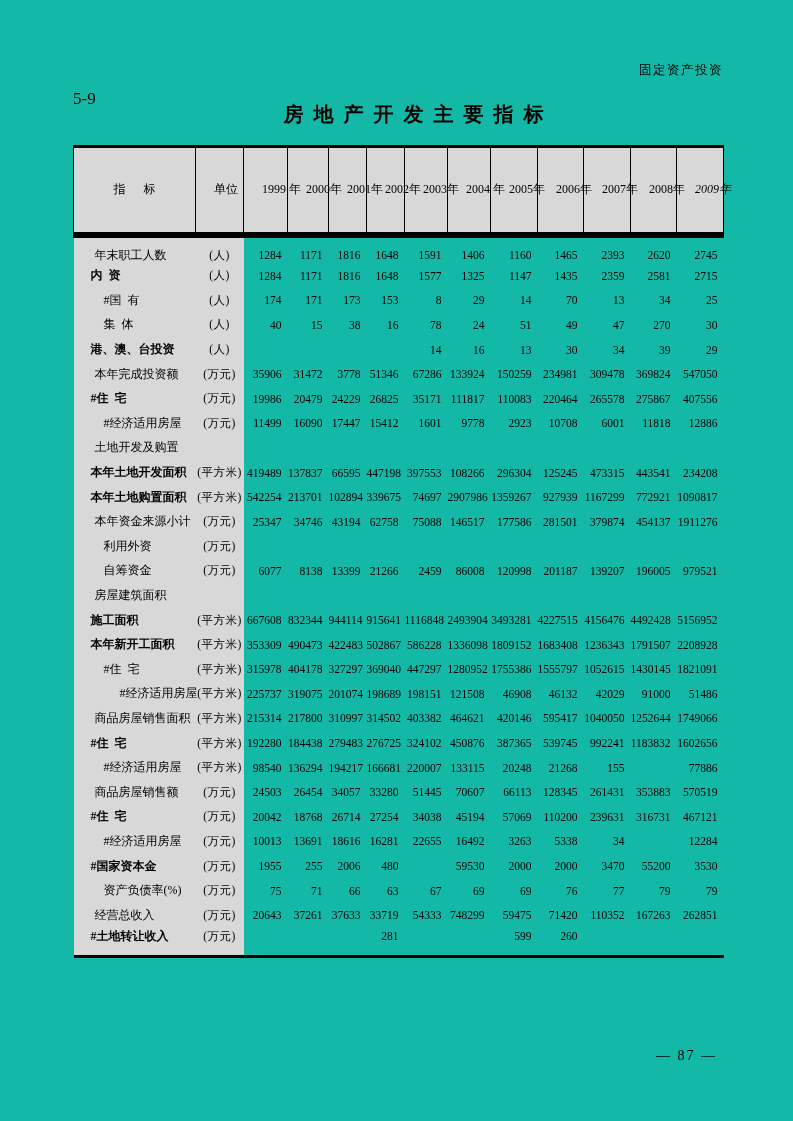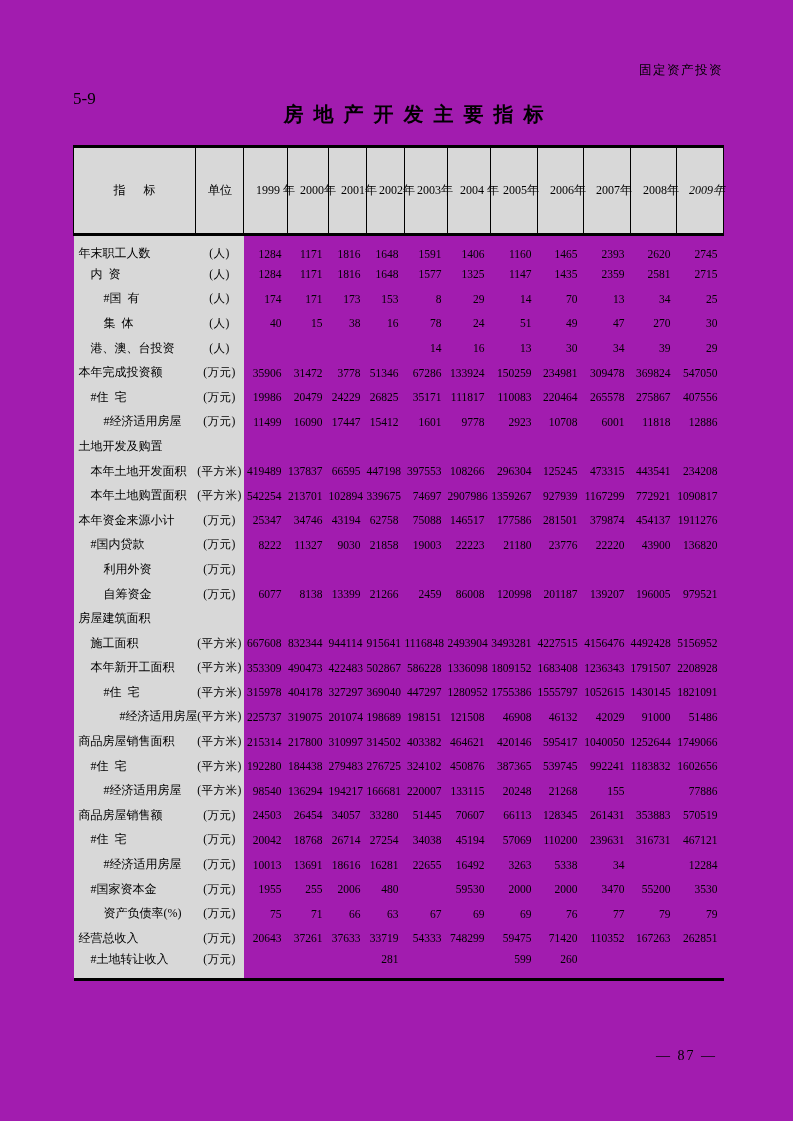--- a/index.html
+++ b/index.html
@@ -1,19 +1,19 @@
 <!DOCTYPE html>
 <html><head>
 <meta charset="utf-8">
 <style>
   html,body { margin:0; padding:0; background:#ffffff; }
   .page {
     position:relative;
     width:793px; height:1121px;
-    background:#a21caf;
+    background:#14b8a6;
     color:#000;
     font-family:"Liberation Serif","DejaVu Serif",serif;
     overflow:hidden;
   }
   .corner-label {
     position:absolute; top:62px; right:70px;
     font-size:12.5px; letter-spacing:1.5px;
   }
   .table-number {
     position:absolute; top:89px; left:73px;
@@ -30,35 +30,35 @@
     width:650px;
     border-collapse:collapse; table-layout:fixed;
     border-top:3px solid #000;
     border-bottom:3px solid #000;
   }
   thead tr { height:88px; }
   thead th {
     background:#d8d8d8;
     font-weight:normal; font-size:12px;
     text-align:center; vertical-align:middle;
-    white-space:pre; padding:12px;
-    border-bottom:3px solid #000000;
+    white-space:pre; padding:18px;
+    border-bottom:6px solid #000000;
     border-left:1.5px solid #000;
   }
   thead th:first-child { border-left:1.5px solid #000; }
   thead th:last-child  { border-right:1.5px solid #000;font-style:italic; }
   tbody tr { height:24.6px; }
   tbody td { padding:0; vertical-align:middle; font-size:11.5px; }
   tbody tr:first-child td { padding-top:9px; }
   tbody tr:last-child td  { padding-bottom:10px; }
   td.lab  { background:#d8d8d8; text-align:left; white-space:pre; font-size:12px; }
   td.unit { background:#d8d8d8; text-align:center; white-space:pre; font-size:11.5px; letter-spacing:0.5px; }
   td.val  { text-align:right; padding-right:6px; white-space:nowrap; }
-  .ind0 { padding-left:5px; }
-  .ind1 { padding-left:17px; }
+  .ind0 { padding-left:21px; }
+  .ind1 { padding-left:17px;font-weight:bold; }
   .ind2 { padding-left:30px; }
   .ind3 { padding-left:46px; }
   .page-number {
     position:absolute; top:1048px; right:76px;
     font-size:14px; letter-spacing:2px; white-space:pre;
   }
 </style>
 </head>
 <body>
 
@@ -275,35 +275,20 @@
           <td class="val">62758</td>
           <td class="val">75088</td>
           <td class="val">146517</td>
           <td class="val">177586</td>
           <td class="val">281501</td>
           <td class="val">379874</td>
           <td class="val">454137</td>
           <td class="val">1911276</td>
         </tr>
         <tr>
-          <td class="lab ind1">#国内贷款</td>
-          <td class="unit">(万元)</td>
-          <td class="val">8222</td>
-          <td class="val">11327</td>
-          <td class="val">9030</td>
-          <td class="val">21858</td>
-          <td class="val">19003</td>
-          <td class="val">22223</td>
-          <td class="val">21180</td>
-          <td class="val">23776</td>
-          <td class="val">22220</td>
-          <td class="val">43900</td>
-          <td class="val">136820</td>
-        </tr>
-        <tr>
           <td class="lab ind2">利用外资</td>
           <td class="unit">(万元)</td>
           <td class="val"></td>
           <td class="val"></td>
           <td class="val"></td>
           <td class="val"></td>
           <td class="val"></td>
           <td class="val"></td>
           <td class="val"></td>
           <td class="val"></td>

